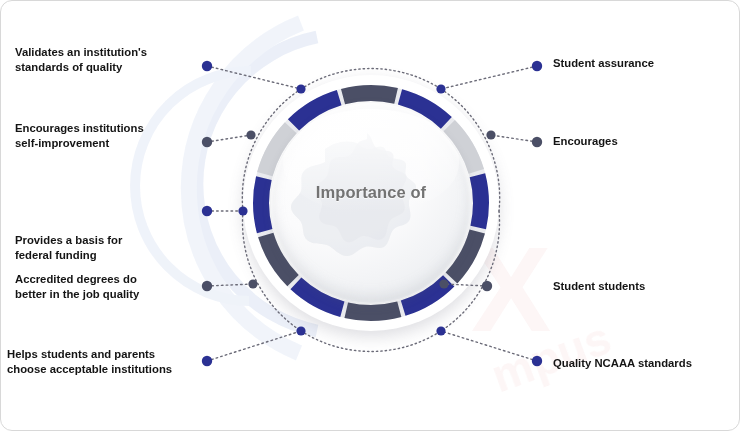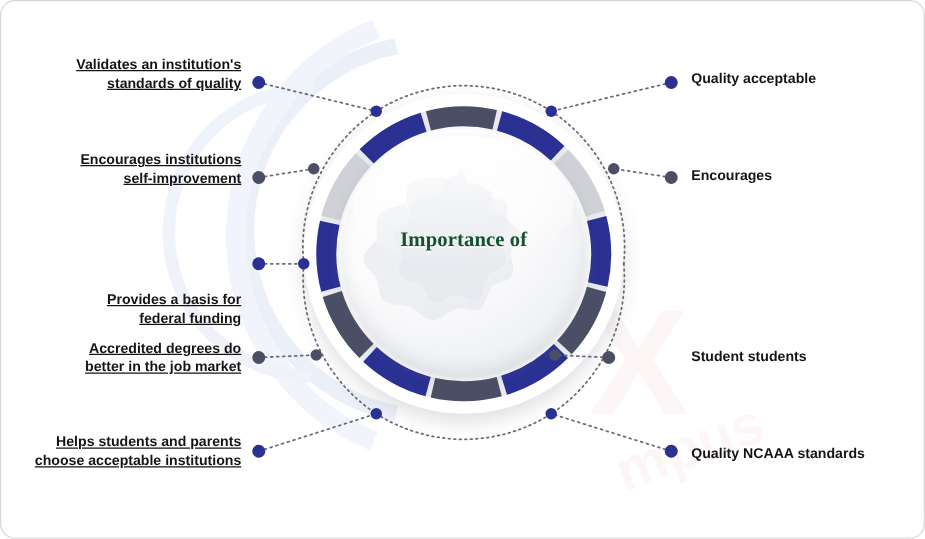--- a/index.html
+++ b/index.html
@@ -61,41 +61,40 @@
   .hub-core-gloss{
     position:absolute;left:6%;top:3%;width:88%;height:52%;
     border-radius:50% 50% 48% 48%;
     background:linear-gradient(180deg, rgba(255,255,255,.92), rgba(255,255,255,0));
   }
   .globe-wm{position:absolute;left:0;top:0;width:200px;height:200px;opacity:.42;}
 
   .hub-title{
     position:absolute;left:0;right:0;top:106px;
     text-align:center;
-    color:#14532d;
+    color:#737373;
     font-weight:bold;
     font-size:16.5px;
     line-height:22px;
     letter-spacing:.1px;
     text-shadow:0 1px 0 rgba(255,255,255,.7);
-    font-family:Liberation Serif, serif;
   }
 
   
   #wires{position:absolute;left:0;top:0;width:740px;height:431px;}
 
   .label{
     position:absolute;
     color:#141414;
     font-size:11.3px;
     line-height:15px;
     font-weight:bold;
     white-space:pre-line;
   }
-  .label.left{text-align:right;text-decoration:underline;}
+  .label.left{text-align:left;}
   .label.right{text-align:left;}
 </style>
 </head>
 <body>
 
 <div id="canvas">
 
   <svg class="bg-layer" viewBox="0 0 740 431">
     <g fill="none" stroke="#e8edf7" stroke-width="13" opacity="0.85">
       <path d="M316 36 A 150 150 0 0 0 316 330"></path>
@@ -196,22 +195,22 @@
       </g>
   </svg>
 
   <div class="label left" style="left:14px;top:44px;width:178px;">Validates an institution's
 standards of quality</div>
   <div class="label left" style="left:14px;top:120px;width:178px;">Encourages institutions
 self-improvement</div>
   <div class="label left" style="left:14px;top:196px;width:178px;margin-top:36px;">Provides a basis for
 federal funding</div>
   <div class="label left" style="left:14px;top:271px;width:178px;">Accredited degrees do
-better in the job market</div>
+better in the job quality</div>
   <div class="label left" style="left:6px;top:346px;width:186px;">Helps students and parents
 choose acceptable institutions</div>
 
-  <div class="label right" style="left:552px;top:55px;width:180px;">Quality acceptable</div>
+  <div class="label right" style="left:552px;top:55px;width:180px;">Student assurance</div>
   <div class="label right" style="left:552px;top:133px;width:180px;">Encourages</div>
   <div class="label right" style="left:552px;top:278px;width:180px;">Student students</div>
   <div class="label right" style="left:552px;top:355px;width:186px;">Quality NCAAA standards</div>
 
 </div>
 
 </body></html>

